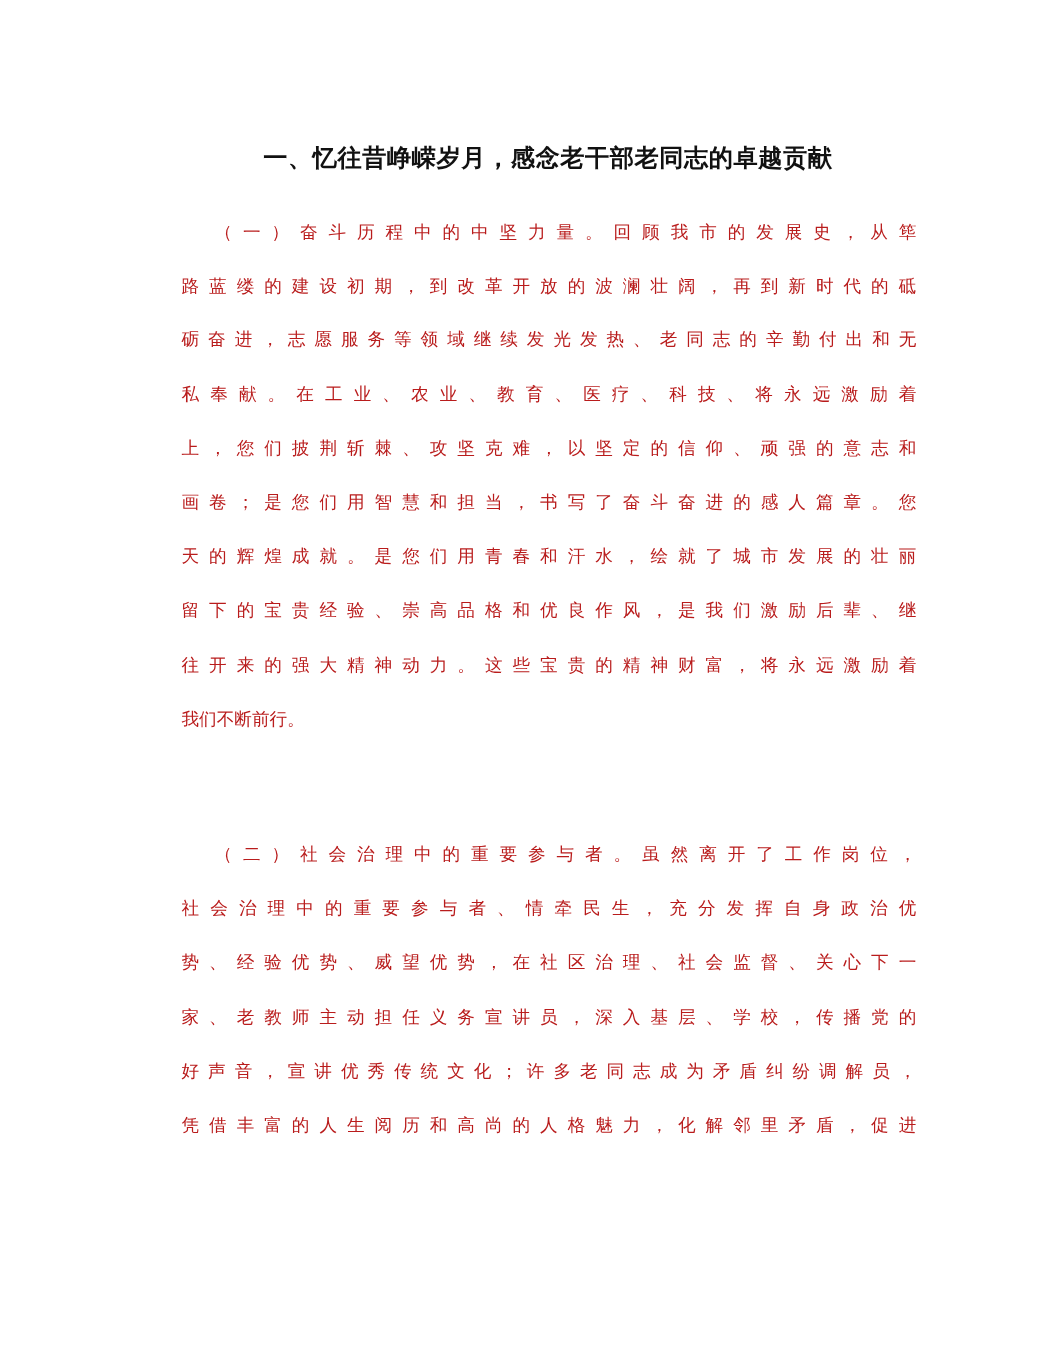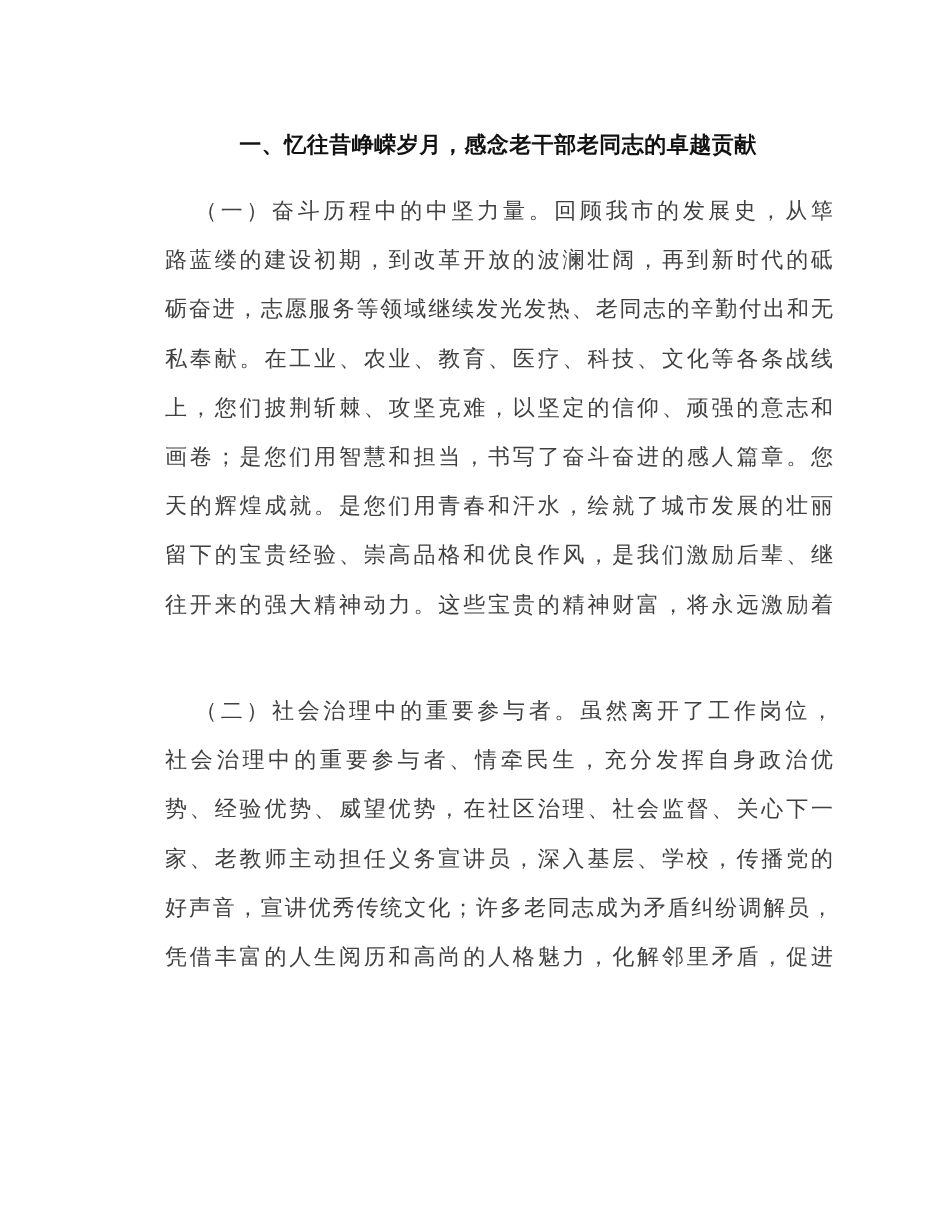--- a/index.html
+++ b/index.html
@@ -40,51 +40,52 @@
     .para {
       position: absolute;
       left: 142px;
       width: 668px;
       margin: 0;
     }
     .line {
       display: block;
       height: 49.2px;
       line-height: 49.2px;
-      font-size: 22px;
+      font-size: 16px;
       white-space: nowrap;
       text-align: justify;
       text-align-last: justify;
-      color: #404040;
+      color: #b91c1c;
     }
     .line.last {
       text-align-last: left;
     }
     .line.indent {
       padding-left: 30px;
     }
     #p1 { top: 186px; }
-    #p2 { top: 686px; }
+    #p2 { top: 752px; }
   </style>
 </head>
 <body>
 
 <div class="page">
   <h1 class="heading">一、忆往昔峥嵘岁月，感念老干部老同志的卓越贡献</h1>
 
   <div class="para" id="p1">
     <span class="line indent">（一）奋斗历程中的中坚力量。回顾我市的发展史，从筚</span>
     <span class="line">路蓝缕的建设初期，到改革开放的波澜壮阔，再到新时代的砥</span>
     <span class="line">砺奋进，志愿服务等领域继续发光发热、老同志的辛勤付出和无</span>
-    <span class="line">私奉献。在工业、农业、教育、医疗、科技、文化等各条战线</span>
+    <span class="line">私奉献。在工业、农业、教育、医疗、科技、将永远激励着</span>
     <span class="line">上，您们披荆斩棘、攻坚克难，以坚定的信仰、顽强的意志和</span>
     <span class="line">画卷；是您们用智慧和担当，书写了奋斗奋进的感人篇章。您</span>
     <span class="line">天的辉煌成就。是您们用青春和汗水，绘就了城市发展的壮丽</span>
     <span class="line">留下的宝贵经验、崇高品格和优良作风，是我们激励后辈、继</span>
     <span class="line">往开来的强大精神动力。这些宝贵的精神财富，将永远激励着</span>
+    <span class="line last">我们不断前行。</span>
   </div>
 
   <div class="para" id="p2">
     <span class="line indent">（二）社会治理中的重要参与者。虽然离开了工作岗位，</span>
     <span class="line">社会治理中的重要参与者、情牵民生，充分发挥自身政治优</span>
     <span class="line">势、经验优势、威望优势，在社区治理、社会监督、关心下一</span>
     <span class="line">家、老教师主动担任义务宣讲员，深入基层、学校，传播党的</span>
     <span class="line">好声音，宣讲优秀传统文化；许多老同志成为矛盾纠纷调解员，</span>
     <span class="line">凭借丰富的人生阅历和高尚的人格魅力，化解邻里矛盾，促进</span>
   </div>

